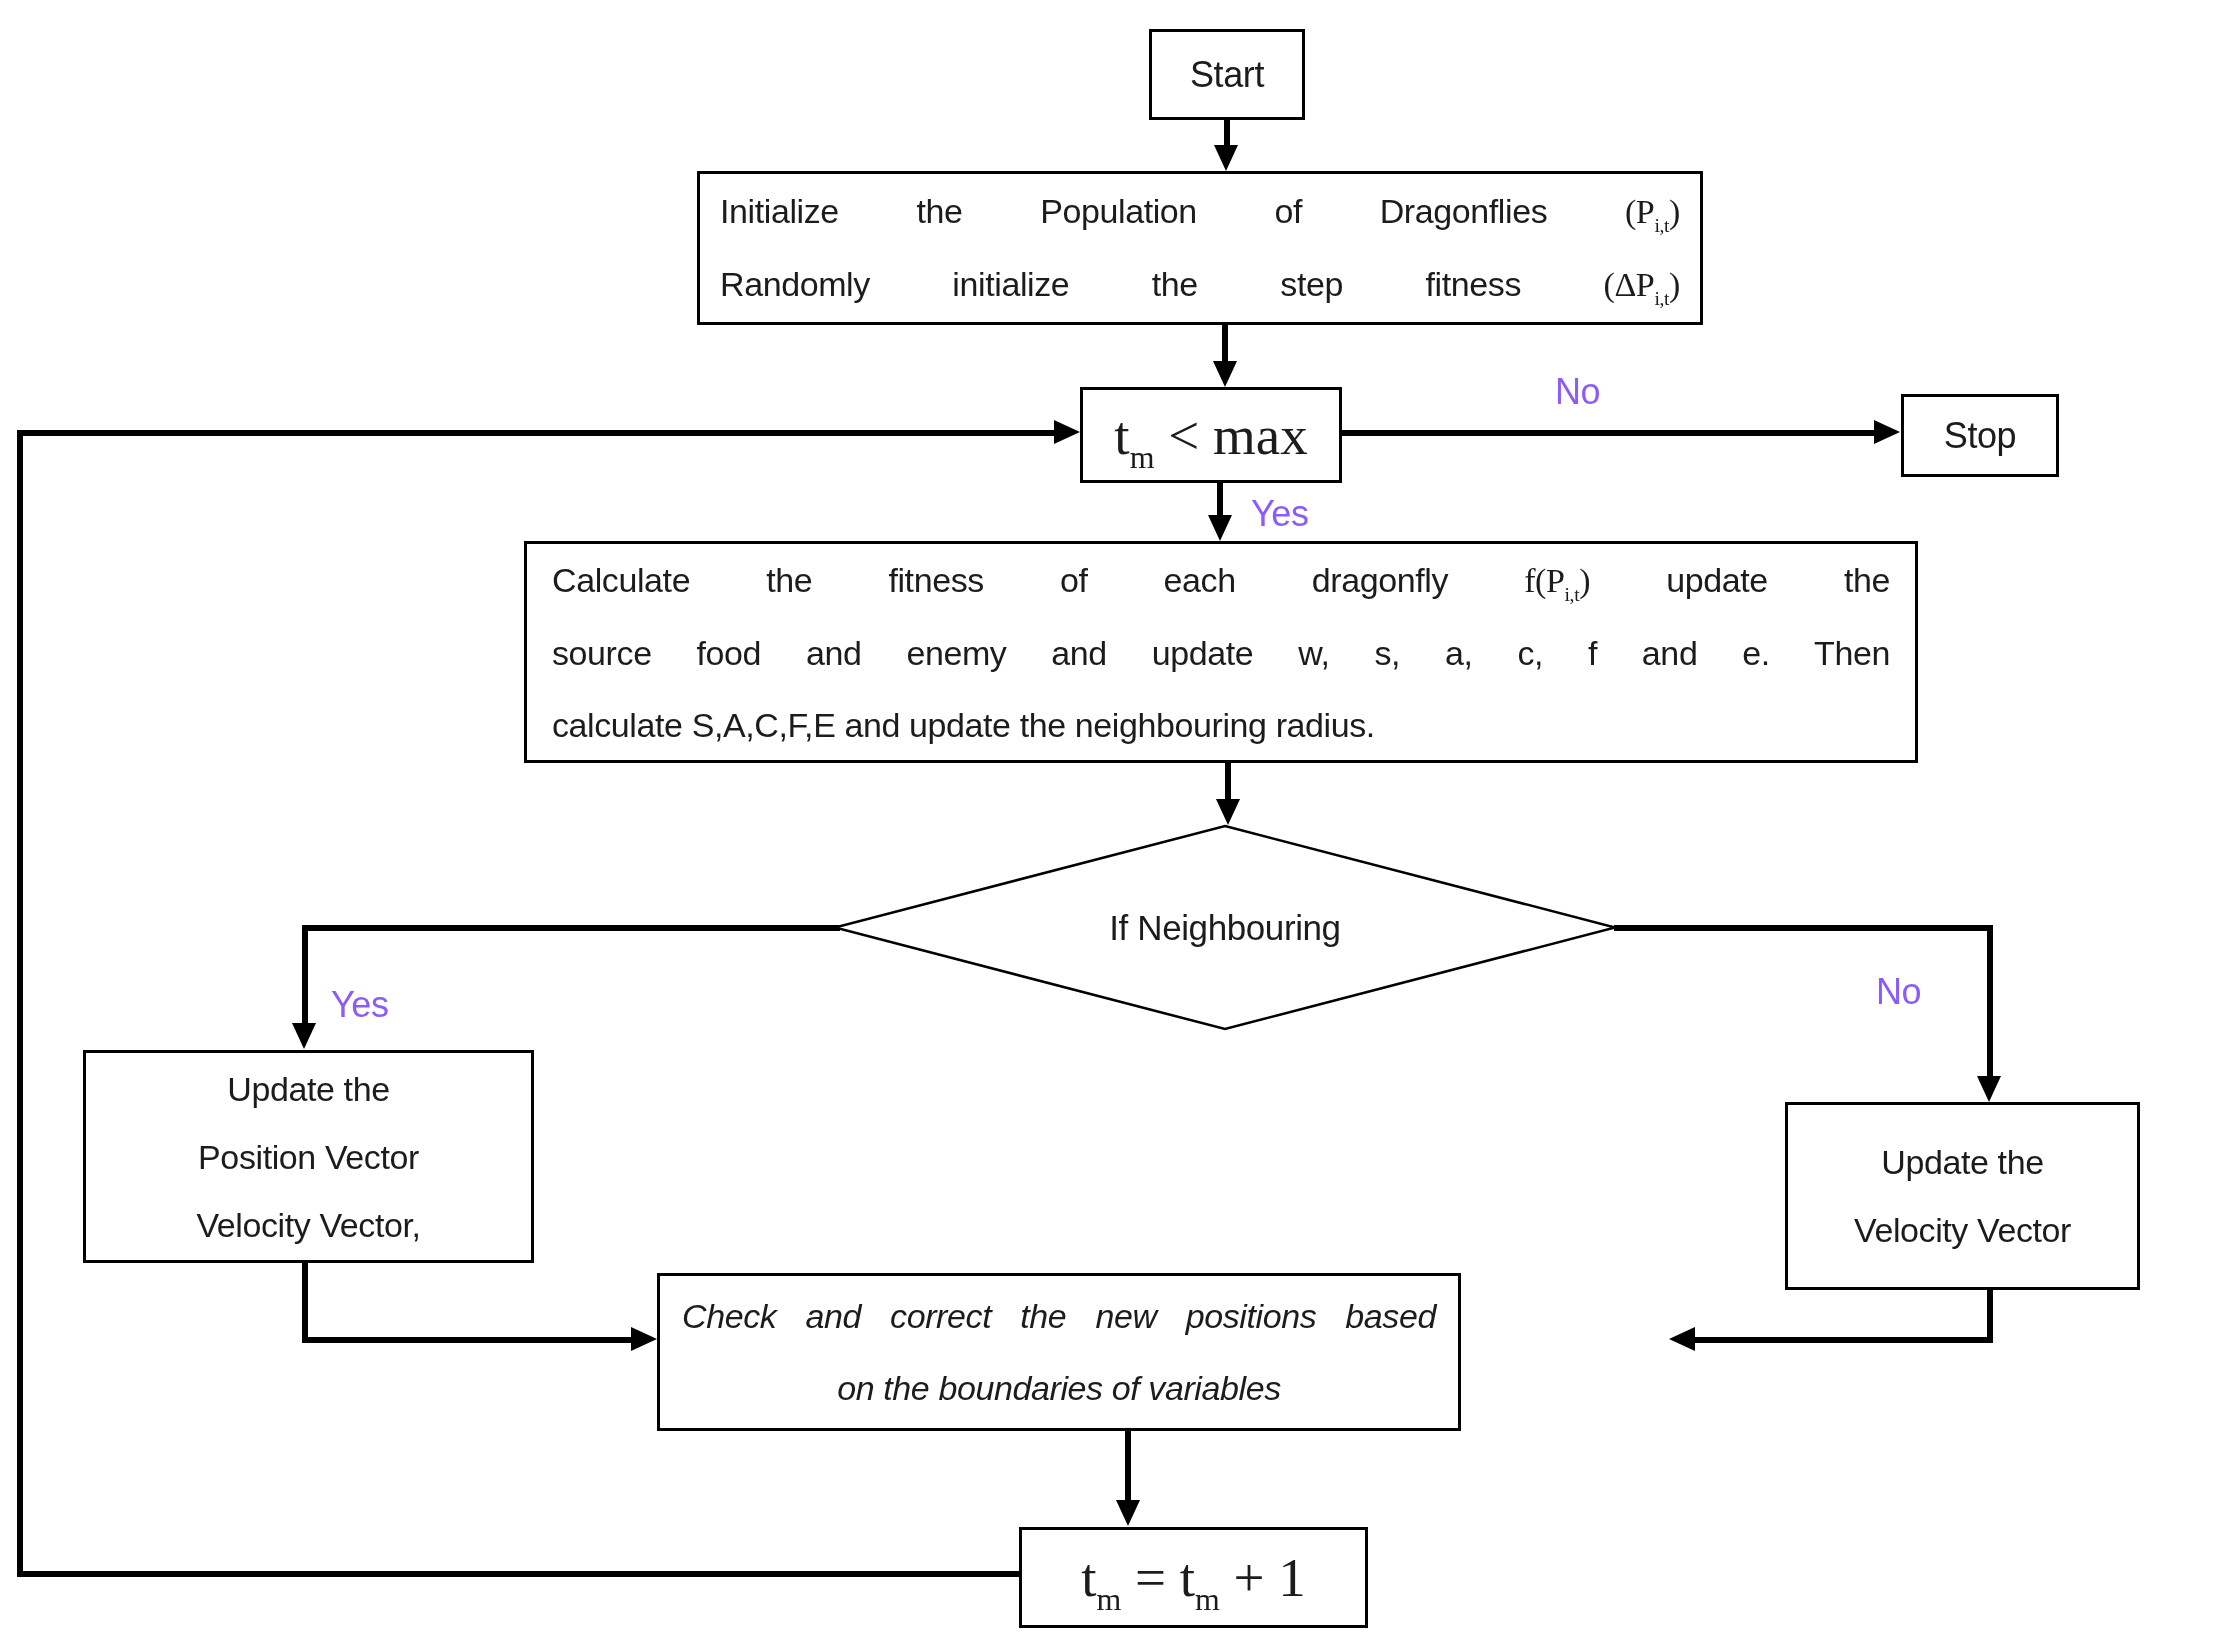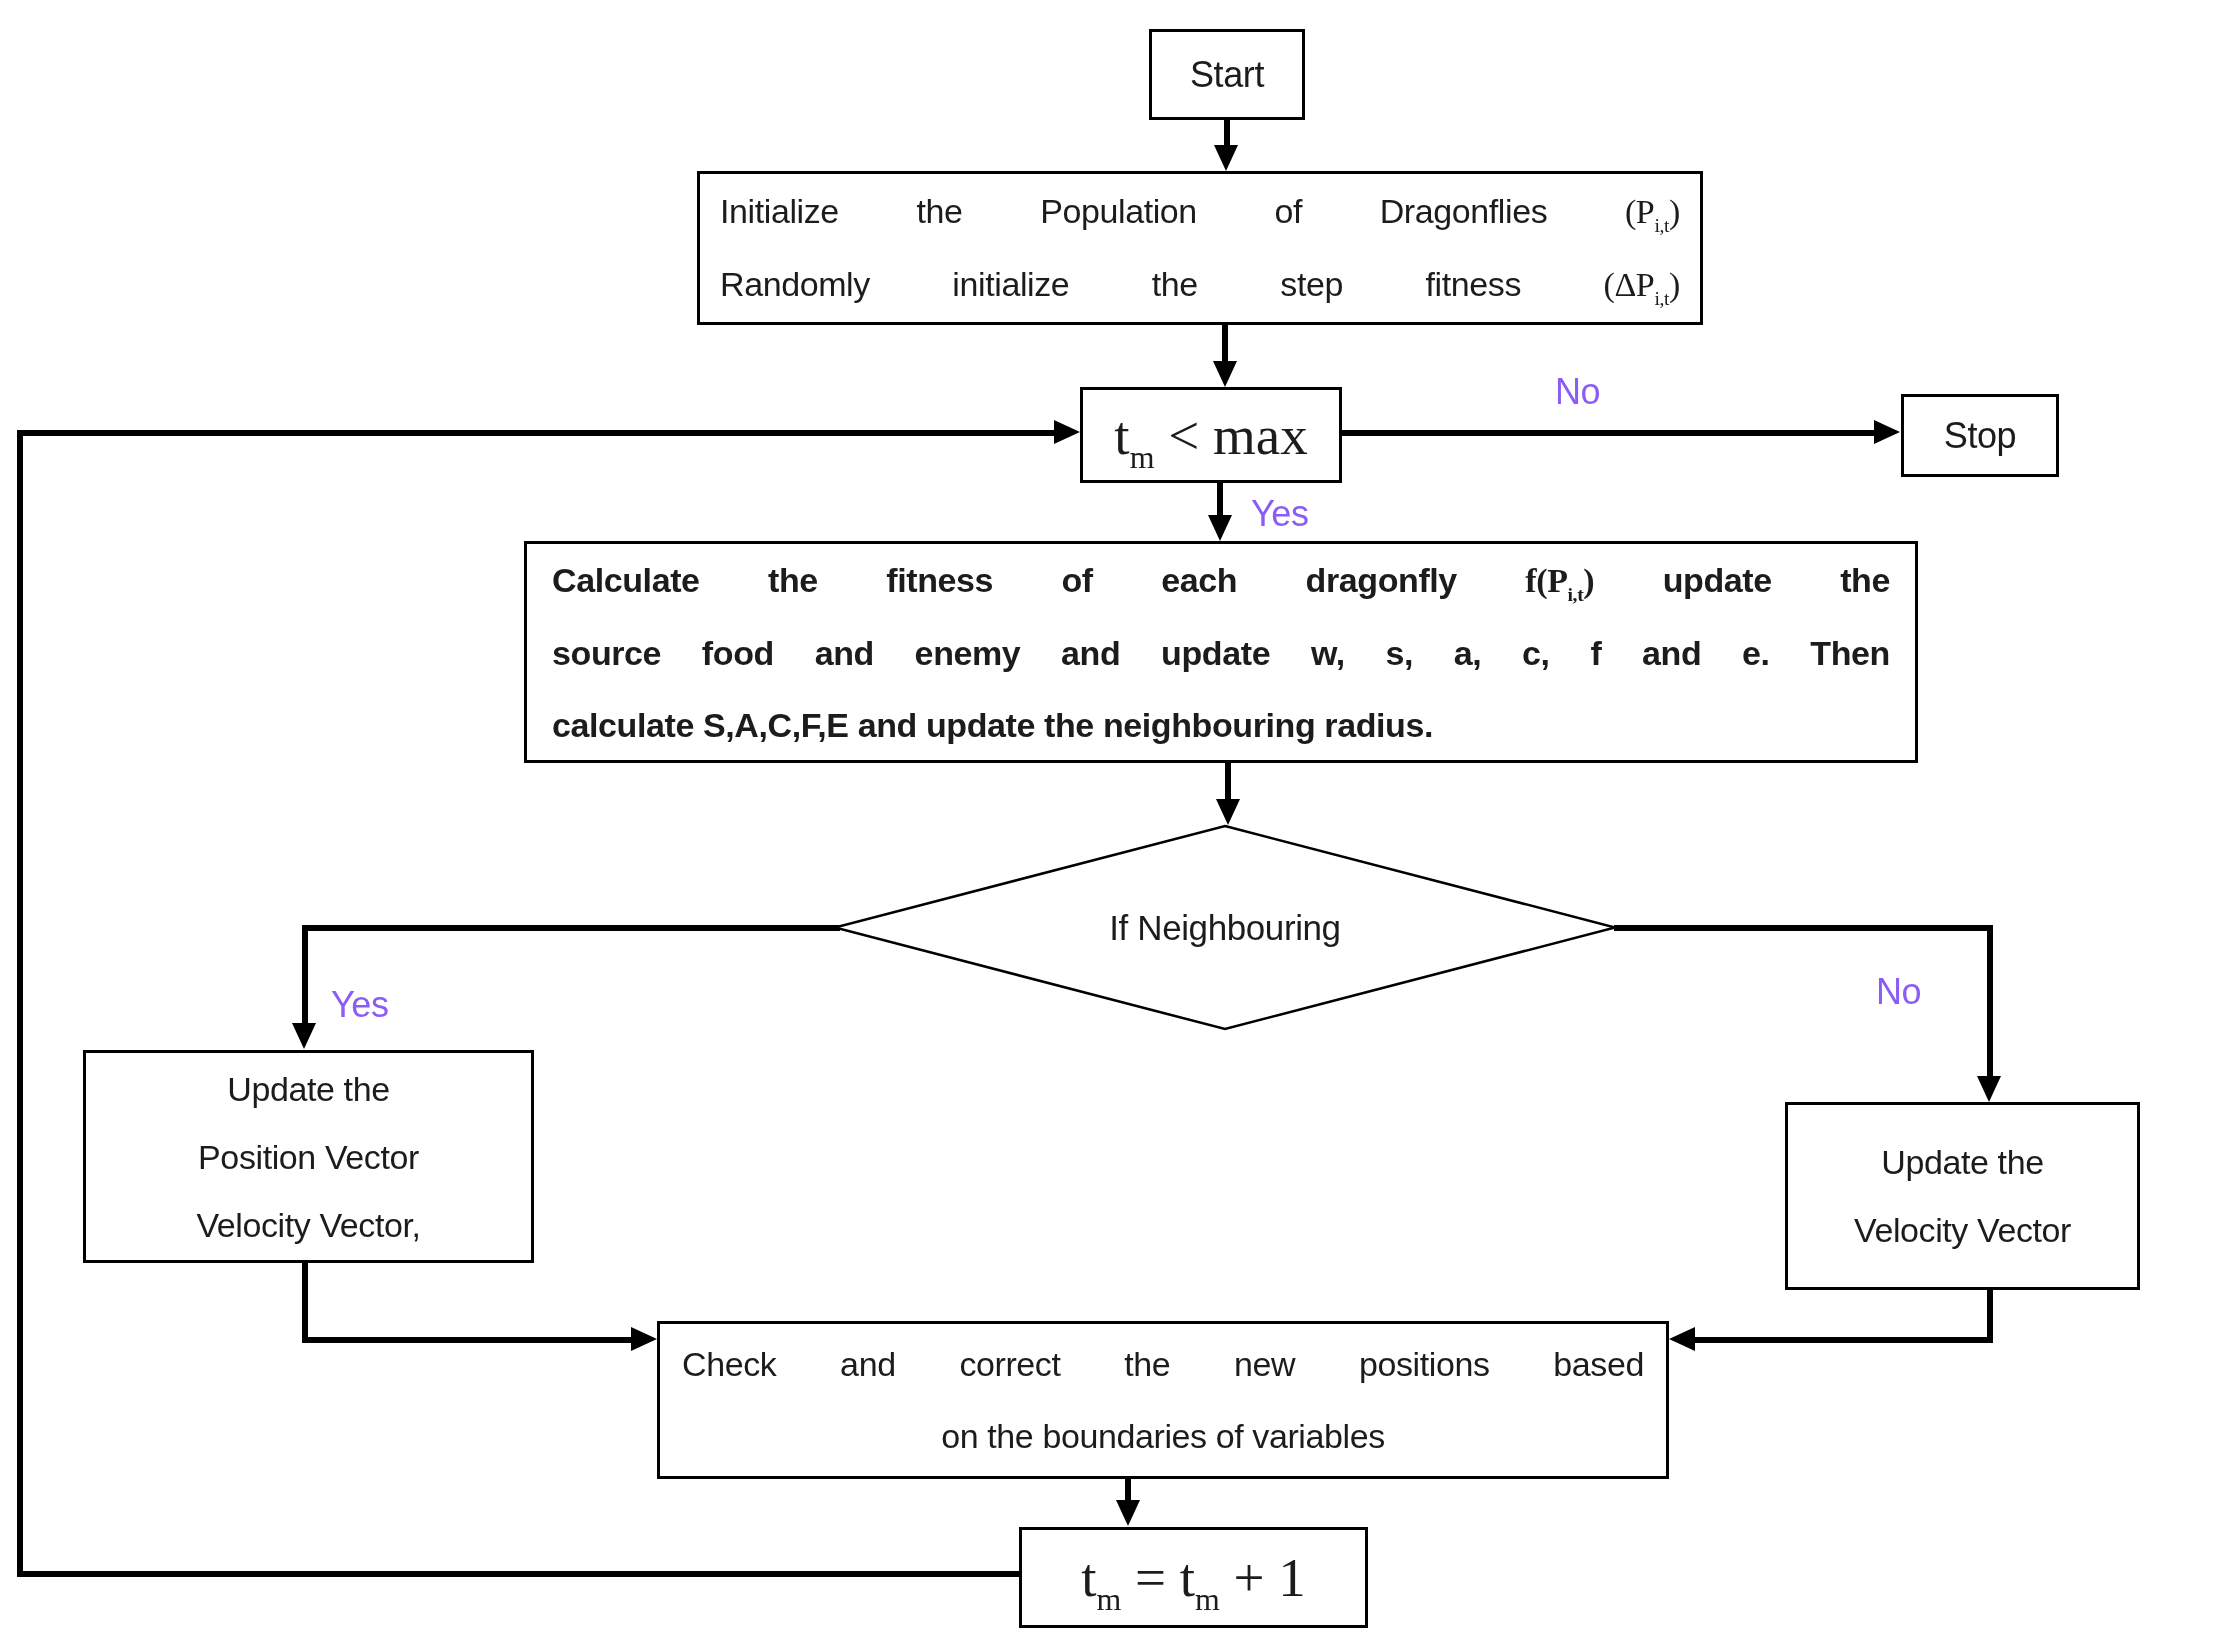--- a/index.html
+++ b/index.html
@@ -54,24 +54,24 @@
   #diamond-label {
     position: absolute; left: 832px; top: 823px; width: 786px; height: 209px;
     display: flex; align-items: center; justify-content: center;
     font-size: 35px; letter-spacing: -0.4px;
   }
   
   #start-node   { left: 1149px; top: 29px;  width: 156px;  height: 91px; }
   #init-node    { left: 697px;  top: 171px; width: 1006px; height: 154px; padding: 0 20px; }
   #iter-node    { left: 1080px; top: 387px; width: 262px;  height: 96px; }
   #stop-node    { left: 1901px; top: 394px; width: 158px;  height: 83px; }
-  #fitness-node { left: 524px;  top: 541px; width: 1394px; height: 222px; padding: 0 25px; font-weight: bold; }
+  #fitness-node { left: 524px;  top: 541px; width: 1394px; height: 222px; padding: 0 25px; }
   #upd-both-node{ left: 83px;  top: 1050px; width: 451px; height: 213px; }
   #upd-vel-node { left: 1785px; top: 1102px; width: 355px; height: 188px; }
-  #bcheck-node  { left: 657px;  top: 1321px; width: 1012px; height: 158px; }
+  #bcheck-node  { left: 657px;  top: 1273px; width: 804px; height: 158px; font-style: italic; }
   #incr-node    { left: 1019px; top: 1527px; width: 349px;  height: 101px; }
   #start-node .bline, #stop-node .bline { font-size: 36px; line-height: 1; }
   #upd-both-node .bline, #upd-vel-node .bline { line-height: 68px; }
   #bcheck-node .bline { line-height: 72px; }
   #bcheck-node .jline { padding: 0 22px; }
 </style>
 </head>
 <body>
 
 <div id="canvas">

